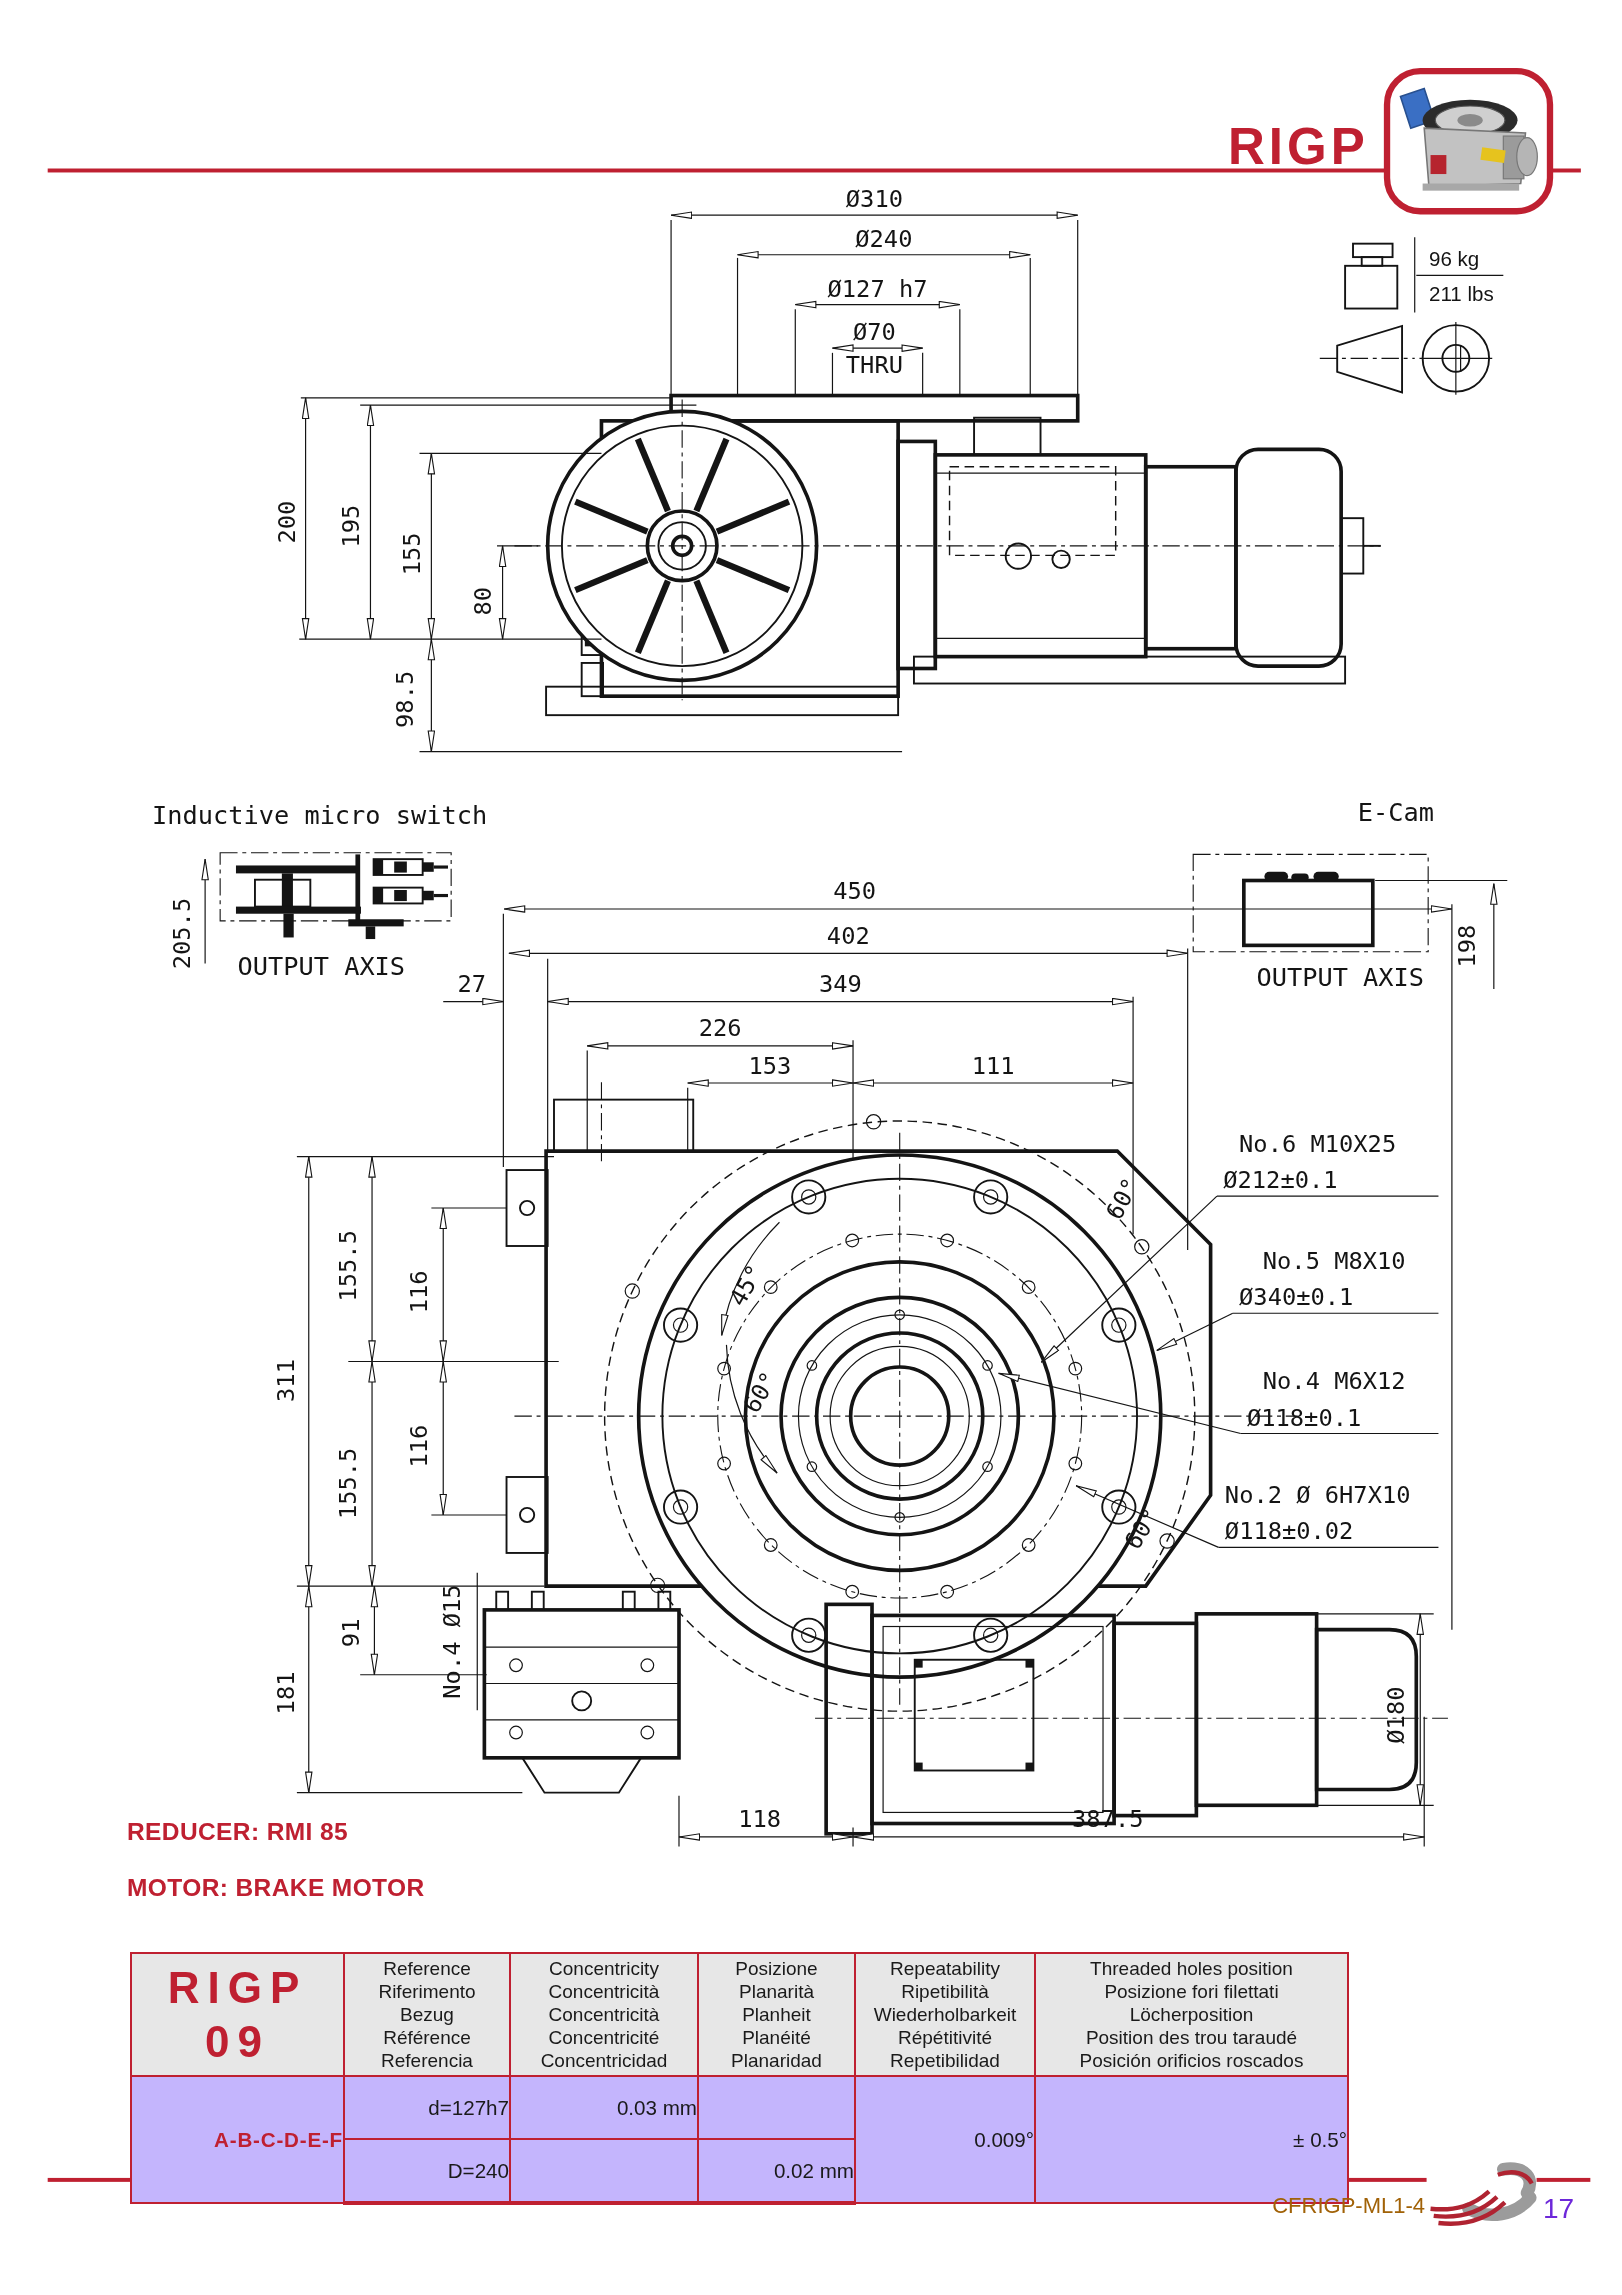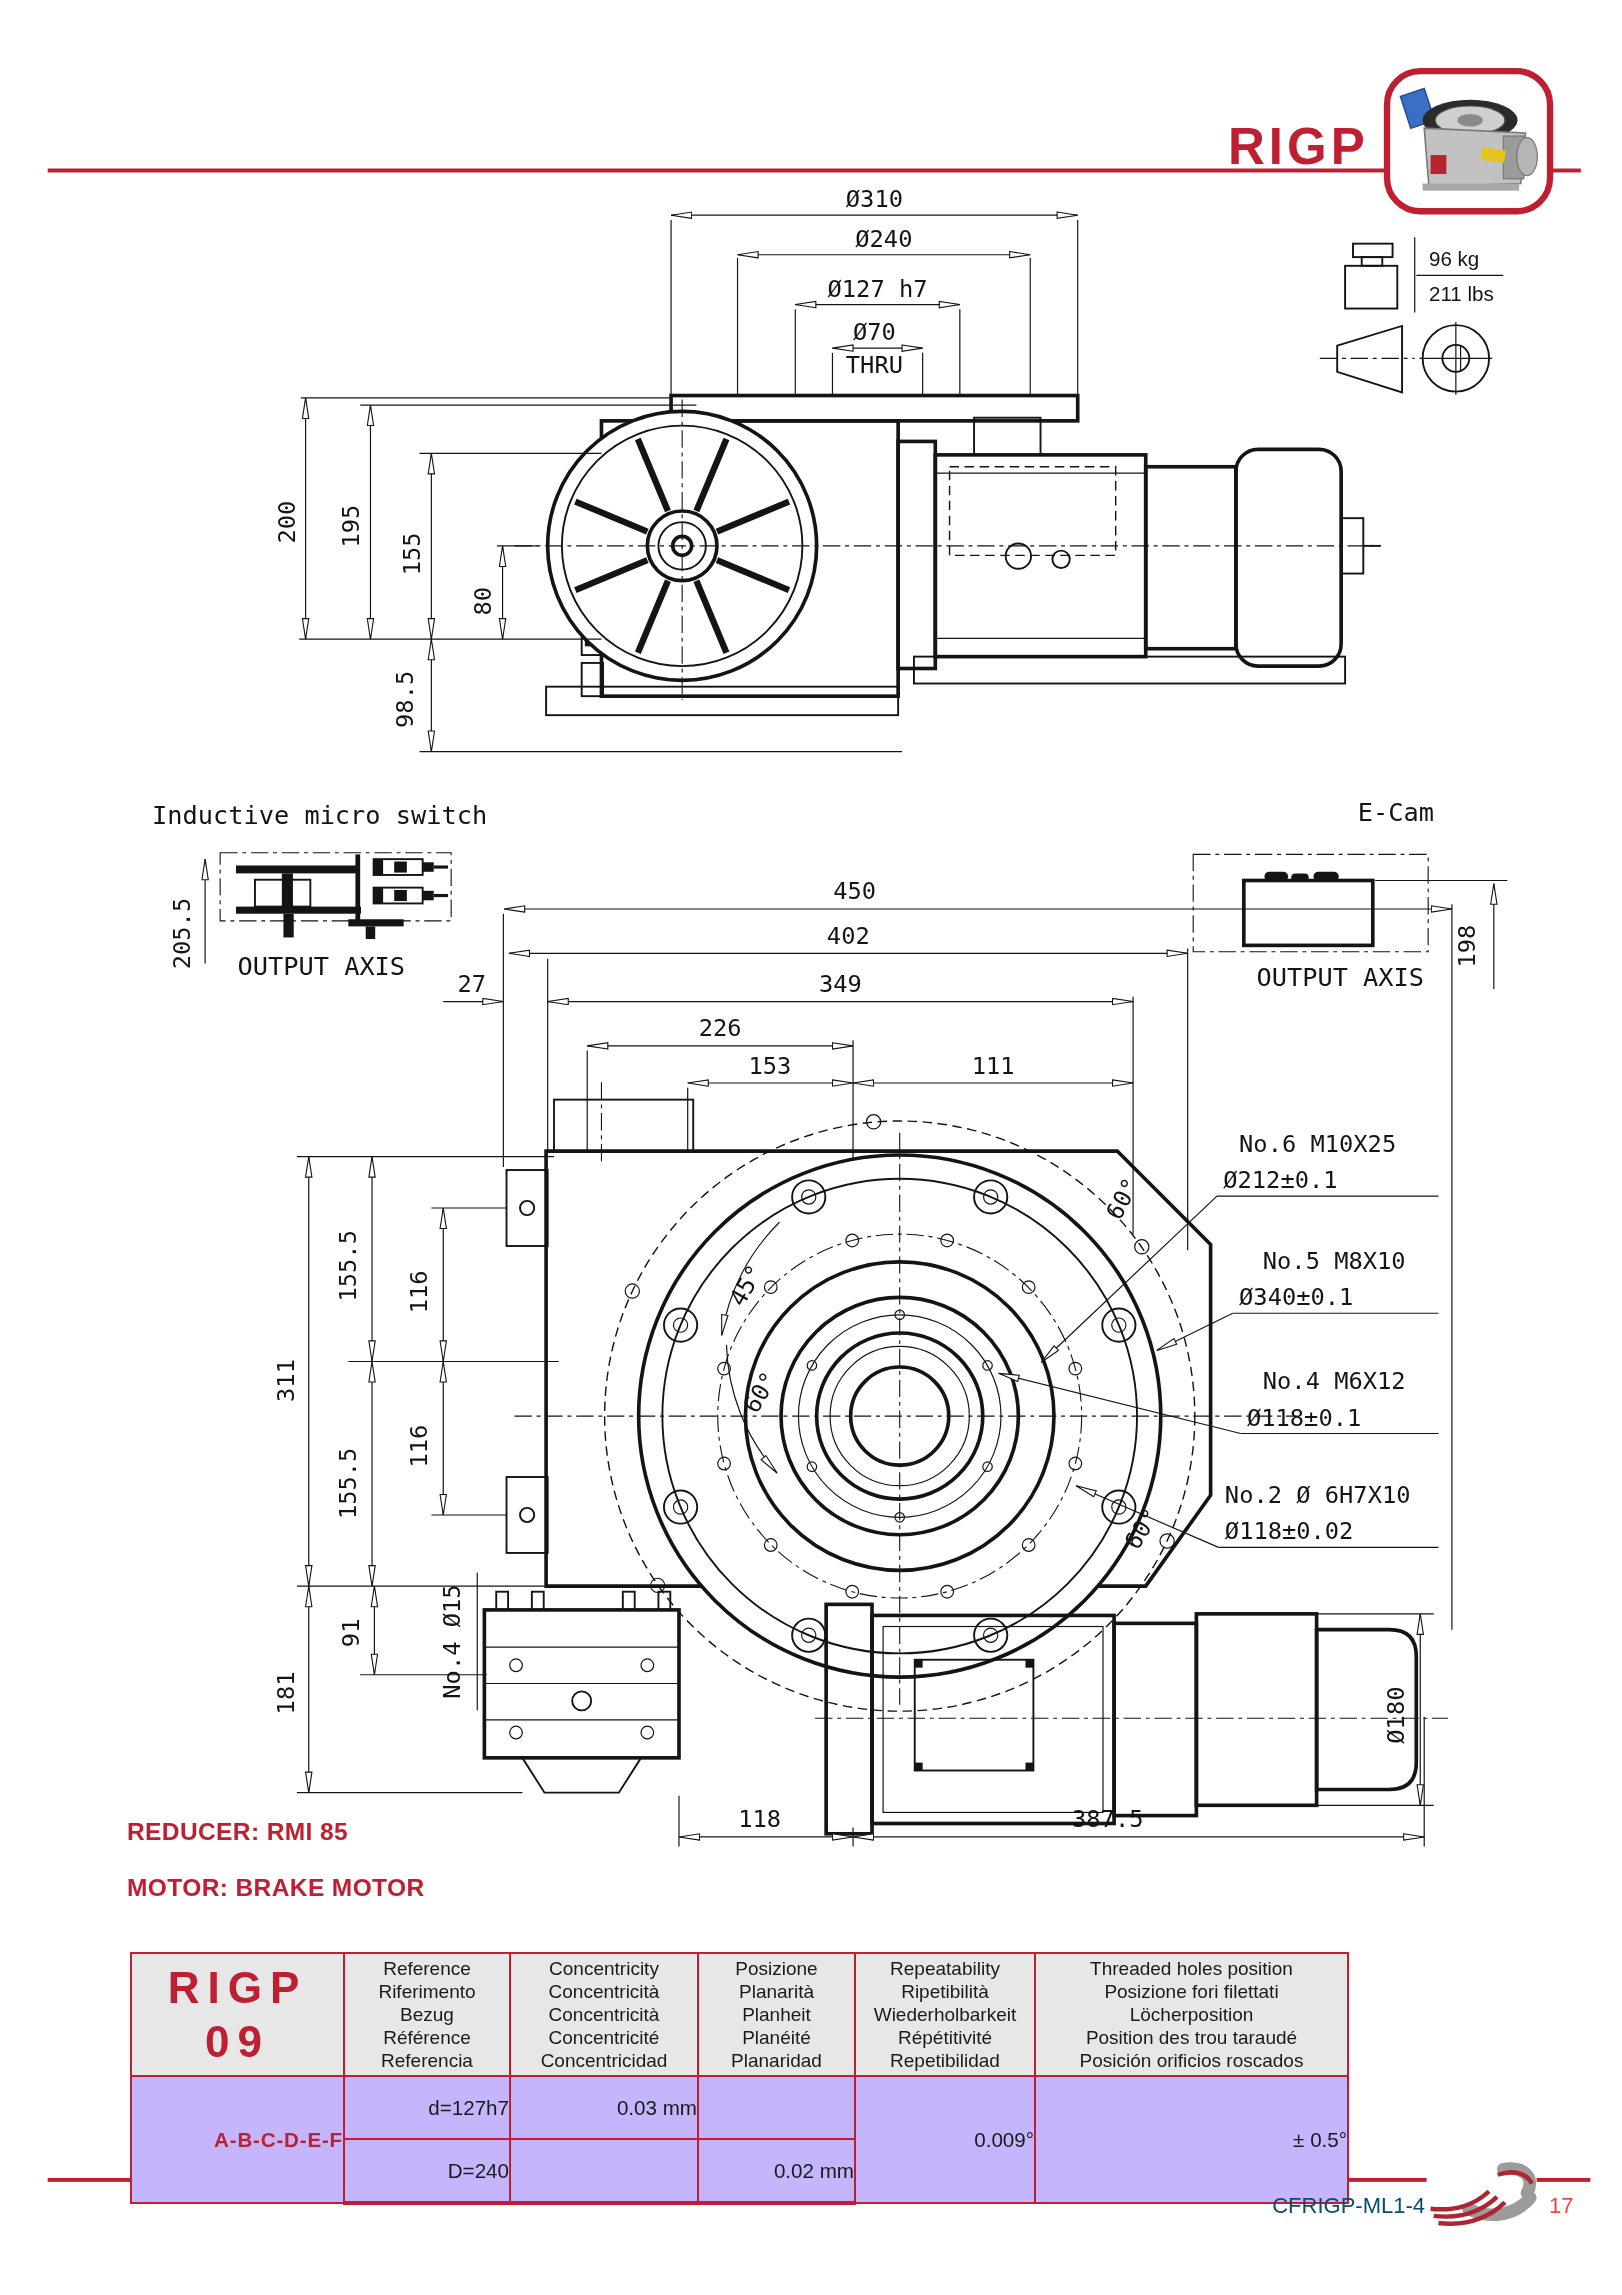--- a/index.html
+++ b/index.html
@@ -31,22 +31,22 @@
   table.spec td{border:2.4px solid #bf2031;text-align:center;vertical-align:middle;padding:0;}
   table.spec tr.hdr td{background:#e7e7e7;height:121px;line-height:1.22;}
   table.spec tr.data td{height:61px;font-size:20.6px;background:#c4b5fd;text-align:right;}
   table.spec td.model{color:#bf2031;font-weight:bold;font-size:44px;line-height:1.05;letter-spacing:8px;}
   table.spec td.variant{color:#bf2031;font-weight:bold;font-size:26px;letter-spacing:0.8px;}
   table.spec .hline{display:block;}
   table.spec td{border-bottom-width:2.4px;}
   table.spec tr.data:last-child td{border-bottom-width:4px;}
   
   .footer-code{position:absolute;left:1132px;top:2193px;width:293px;text-align:right;
-    font-size:22px;color:#0c4a6e;}
-  .footer-page{position:absolute;left:1543px;top:2193px;font-size:22px;color:#ef4444;margin-left:6px;}
+    font-size:22px;color:#a16207;}
+  .footer-page{position:absolute;left:1543px;top:2193px;font-size:28px;color:#6d28d9;}
 </style>
 </head>
 <body>
 
 <div class="page">
 
 <svg width="1623" height="2295" viewBox="0 0 2051 2901">
   <defs>
     <marker id="arr" orient="auto" markerWidth="30" markerHeight="12" refX="27" refY="5" markerUnits="userSpaceOnUse">
       <path d="M1,1 L27,5 L1,9 Z" fill="#fff" stroke="#141414" stroke-width="1.4"></path>

